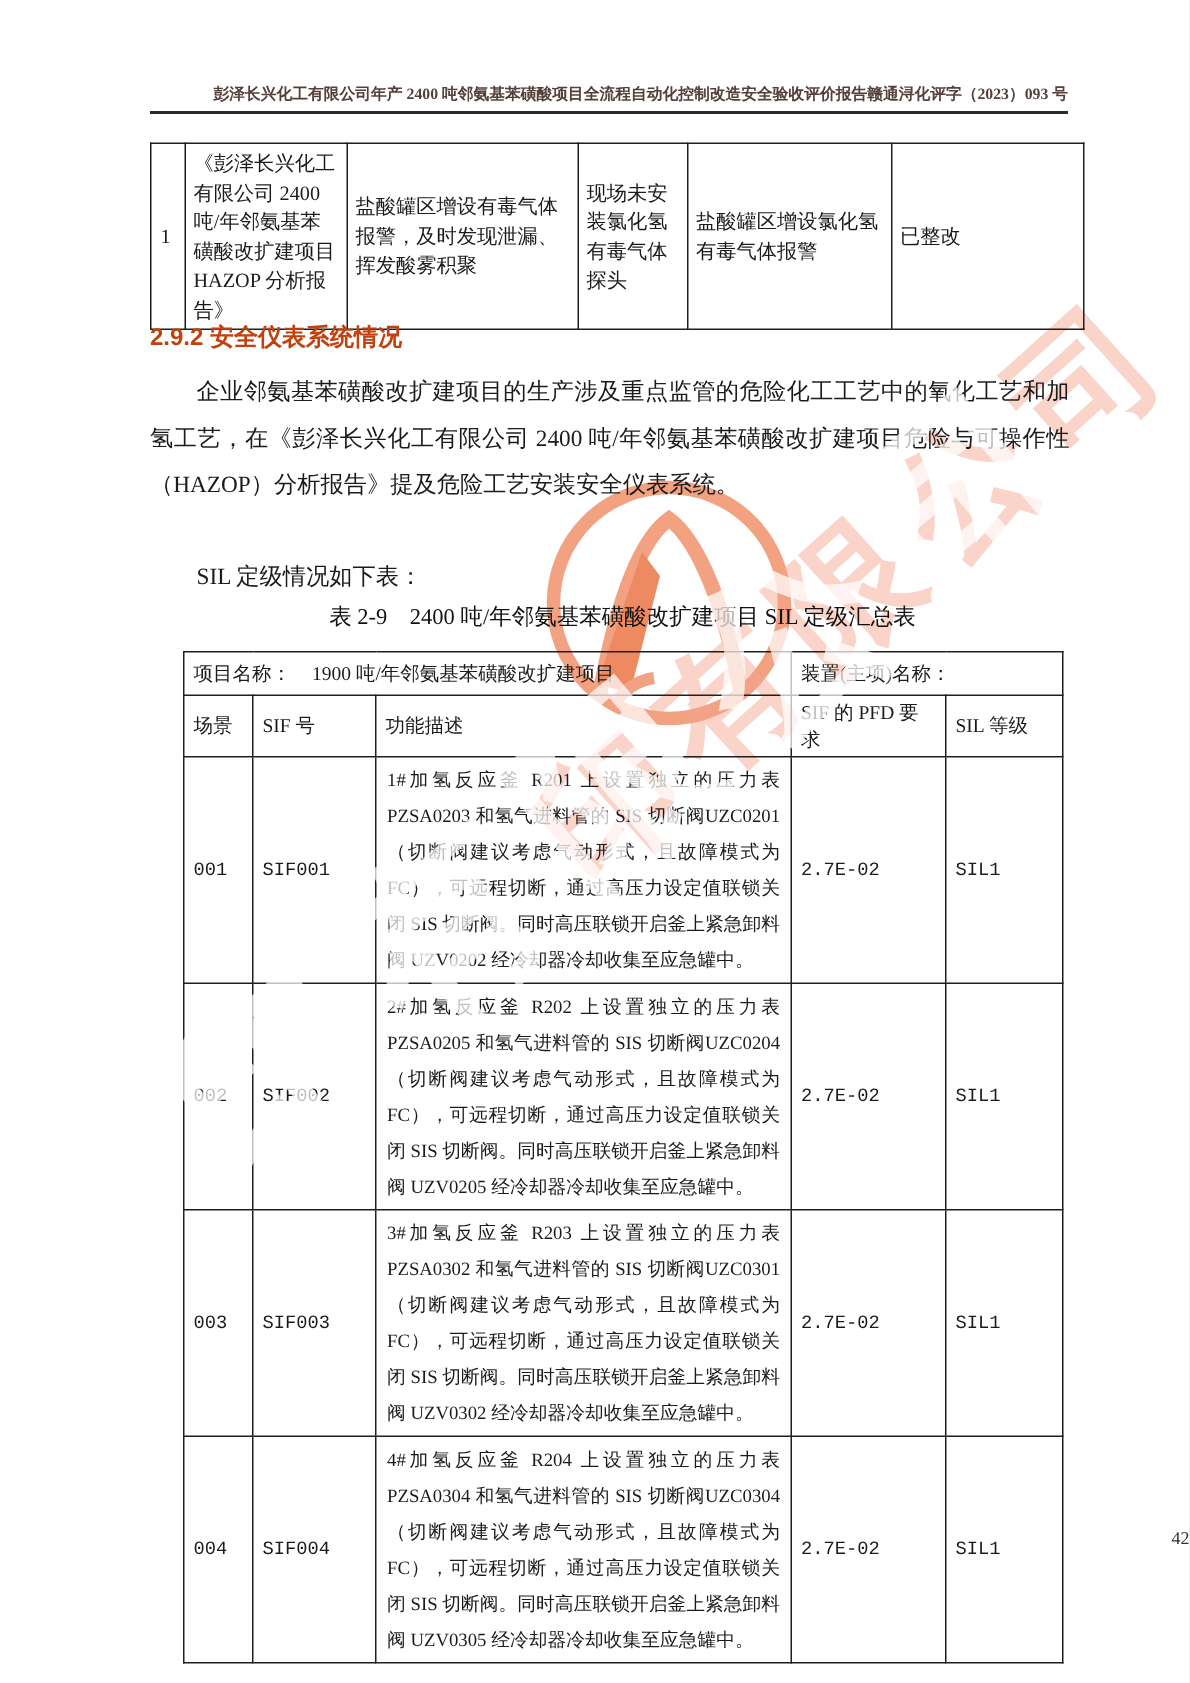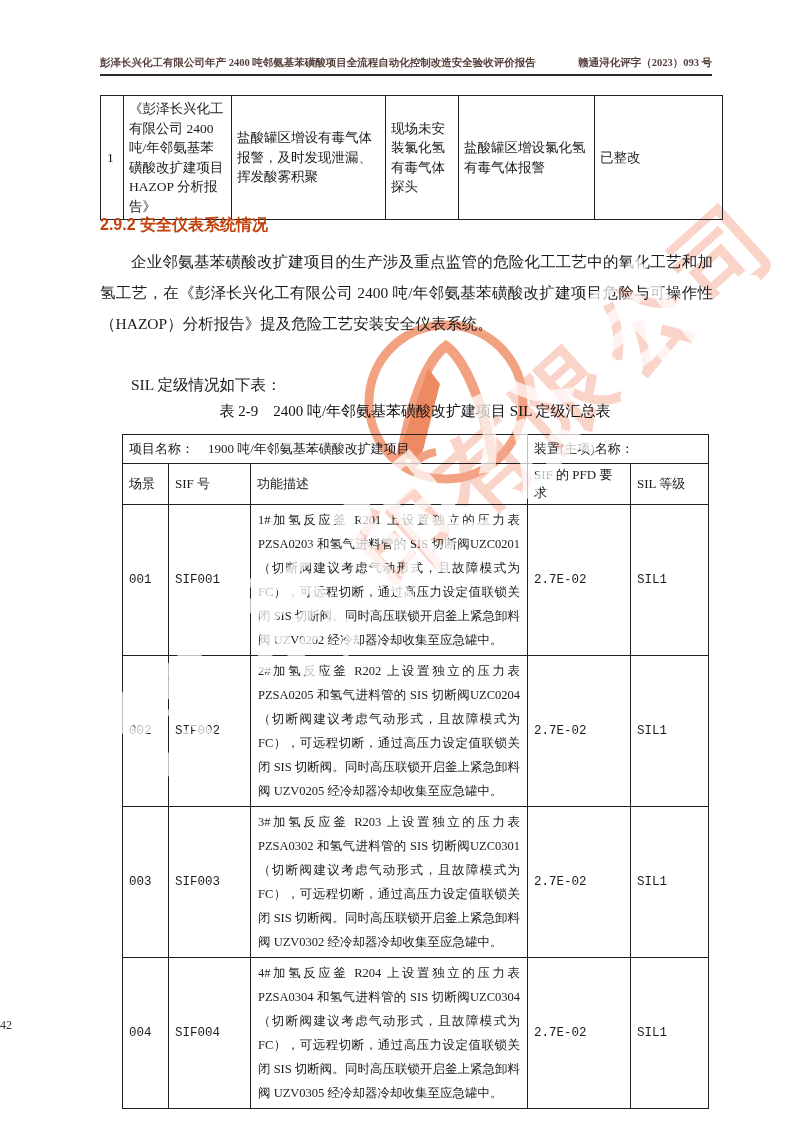--- a/index.html
+++ b/index.html
@@ -26,21 +26,21 @@
     left:30px;top:430px;width:780px;text-align:center;
     transform:rotate(-40deg);
     font-size:128px;font-weight:bold;letter-spacing:22px;
     color:rgba(255,255,255,0.72);
     z-index:3;white-space:nowrap;
   }
   
   .content{position:absolute;inset:0;z-index:2;}
   .header{
     position:absolute;top:56px;left:100px;width:612px;
-    display:flex;justify-content:space-between;align-items:flex-end;
+    display:flex;justify-content:flex-end;align-items:flex-end;
     font-size:10.5px;font-weight:bold;color:#553f3a;
     border-bottom:2px solid #2a2a2a;padding-bottom:4px;
   }
   table{border-collapse:collapse;table-layout:fixed;}
   td{border:1.5px solid #1f1f1f;vertical-align:middle;overflow:hidden;}
   .carryover{position:absolute;top:95px;left:100px;width:622px;font-size:13.5px;line-height:1.45;}
   .carryover td{padding:3px 5px;}
   .carryover .num{text-align:left;padding-left:6px;}
   .sec-heading{
     position:absolute;top:215px;left:100px;margin:0;
@@ -63,21 +63,21 @@
   .sil .head-row td{height:26px;}
   .sil .data-row td{height:129px;}
   .sil .desc{
     font-size:12.5px;line-height:24px;text-align:justify;
     vertical-align:middle;padding:3px 7px;
   }
   .mono{font-family:"Liberation Mono","DejaVu Sans Mono",monospace;font-size:12.5px;}
   .meta-label{margin-right:14px;}
   .unit-cell{text-align:left;}
   .pagenum{
-    position:absolute;top:1018px;left:0;width:793px;text-align:left;
+    position:absolute;top:1018px;left:0;width:793px;text-align:right;
     font-size:12px;color:#333;
   }
 </style>
 </head>
 <body>
 
 <div class="page">
 
   <div class="wm wm-logo">
     <svg width="172" height="172" viewBox="0 0 172 172">

